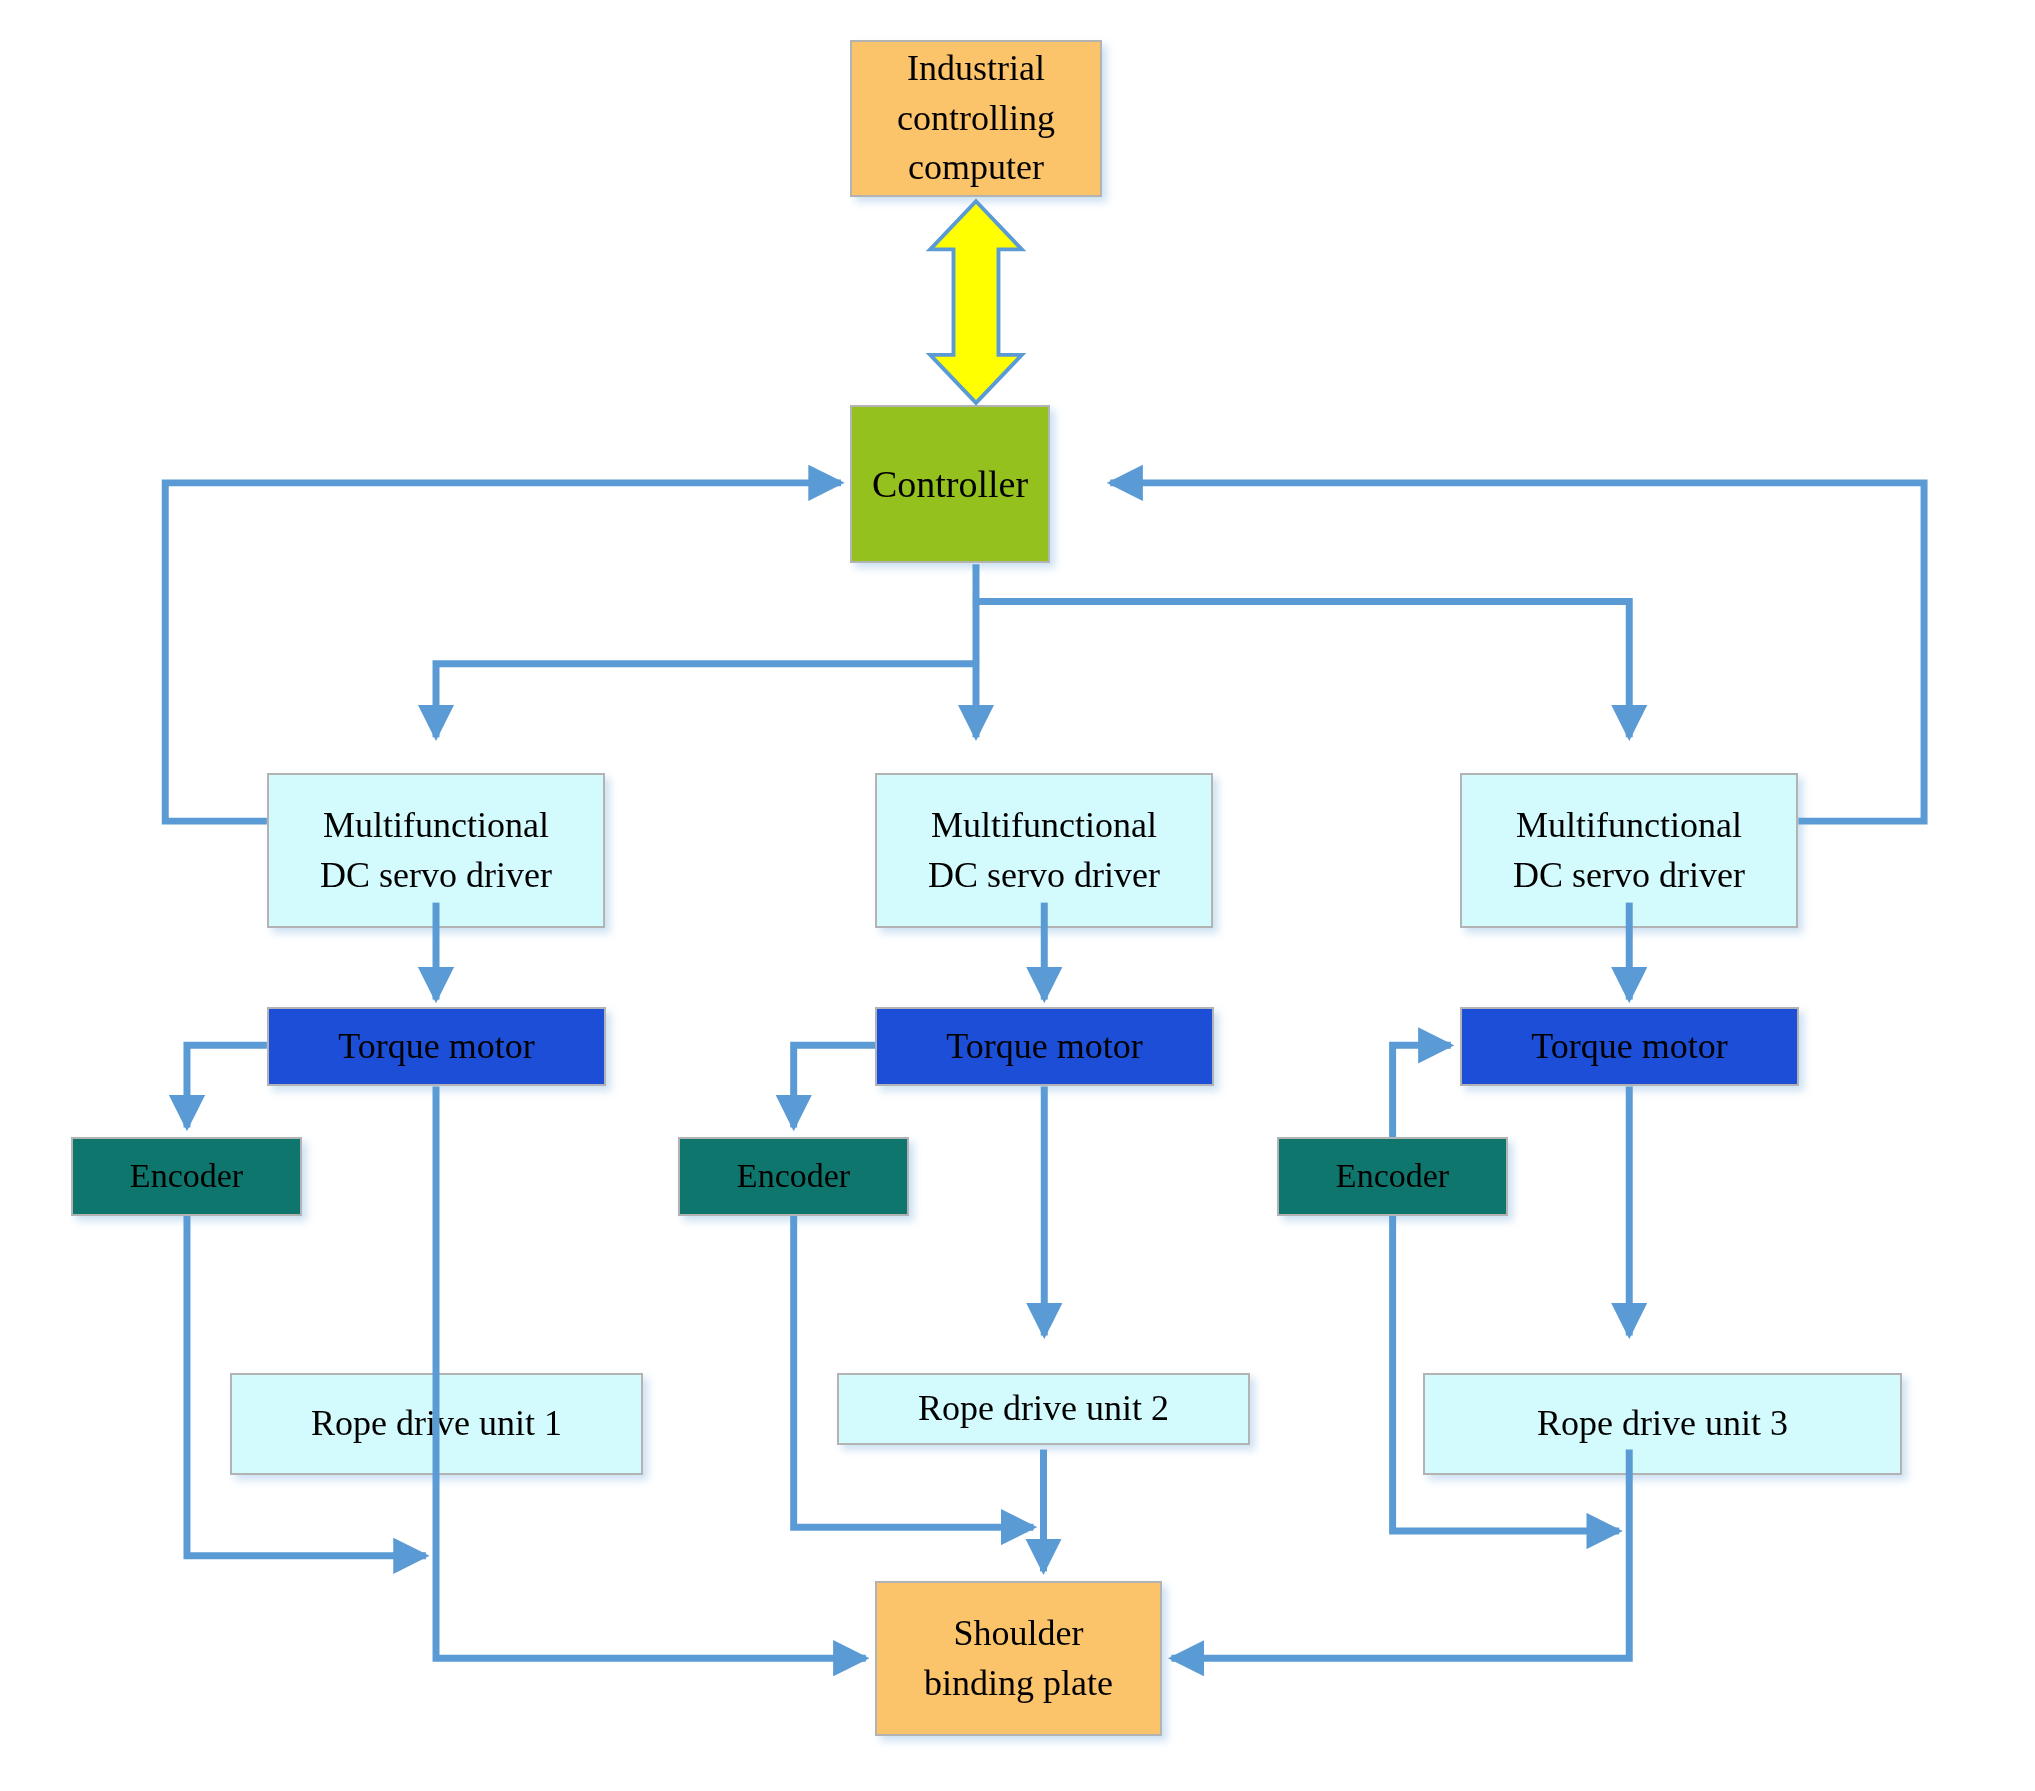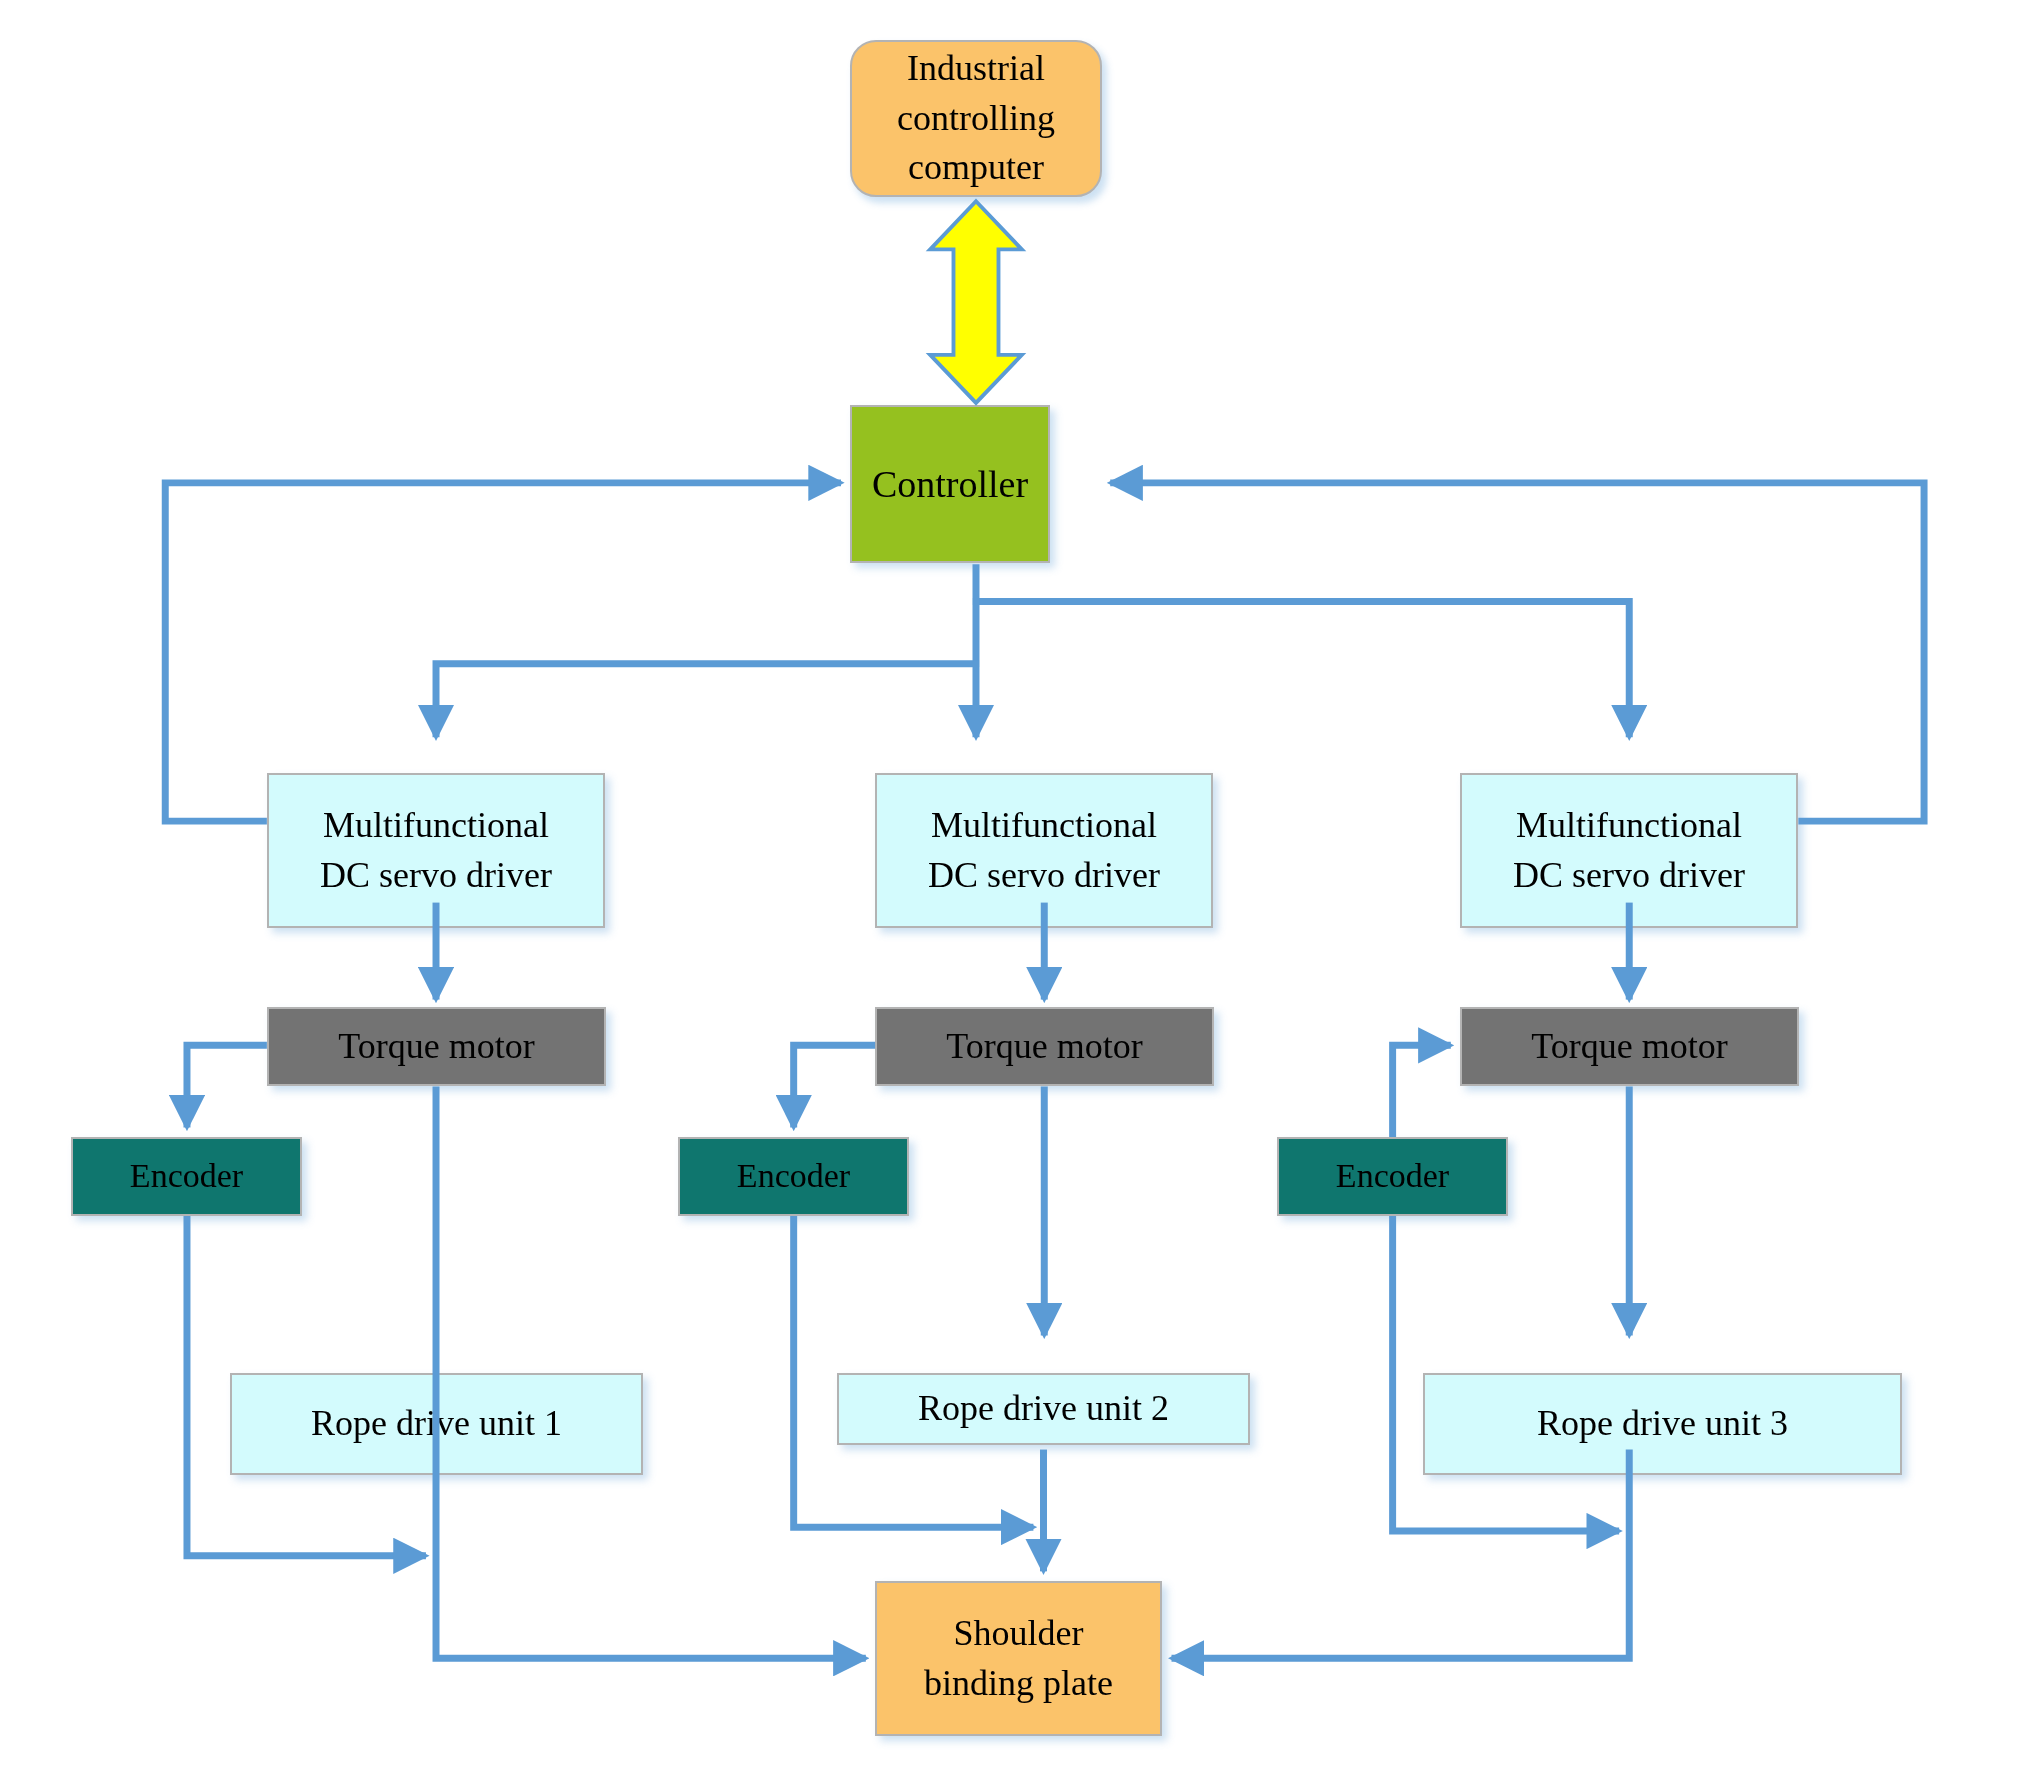--- a/index.html
+++ b/index.html
@@ -22,25 +22,25 @@
     box-shadow:4.7px 5.4px 7.8px rgba(91,155,213,0.30);
     z-index:2;
     line-height:1.38;
   }
   .node span{display:block;white-space:nowrap;}
 
   
   .fill-orange{background:#fbc36a;}
   .fill-green{background:#95c11f;}
   .fill-cyan{background:#d3fbfd;margin-top:28px;}
-  .fill-gray{background:#737373;}
+  .fill-gray{background:#1d4ed8;}
   .fill-blue{background:#0f766e;text-align:right;}
 
   
-  #industrial-computer{left:850px;top:40px;width:252px;height:157px;font-size:36px;border-radius:26px;}
+  #industrial-computer{left:850px;top:40px;width:252px;height:157px;font-size:36px;}
   #controller{left:850px;top:405px;width:200px;height:158px;font-size:38px;}
 
   #driver1{left:267px;top:745px;width:338px;height:155px;font-size:36px;}
   #driver2{left:875px;top:745px;width:338px;height:155px;font-size:36px;}
   #driver3{left:1460px;top:745px;width:338px;height:155px;font-size:36px;}
 
   #torque1{left:267px;top:1007px;width:339px;height:79px;font-size:36px;}
   #torque2{left:875px;top:1007px;width:339px;height:79px;font-size:36px;}
   #torque3{left:1460px;top:1007px;width:339px;height:79px;font-size:36px;}
 

